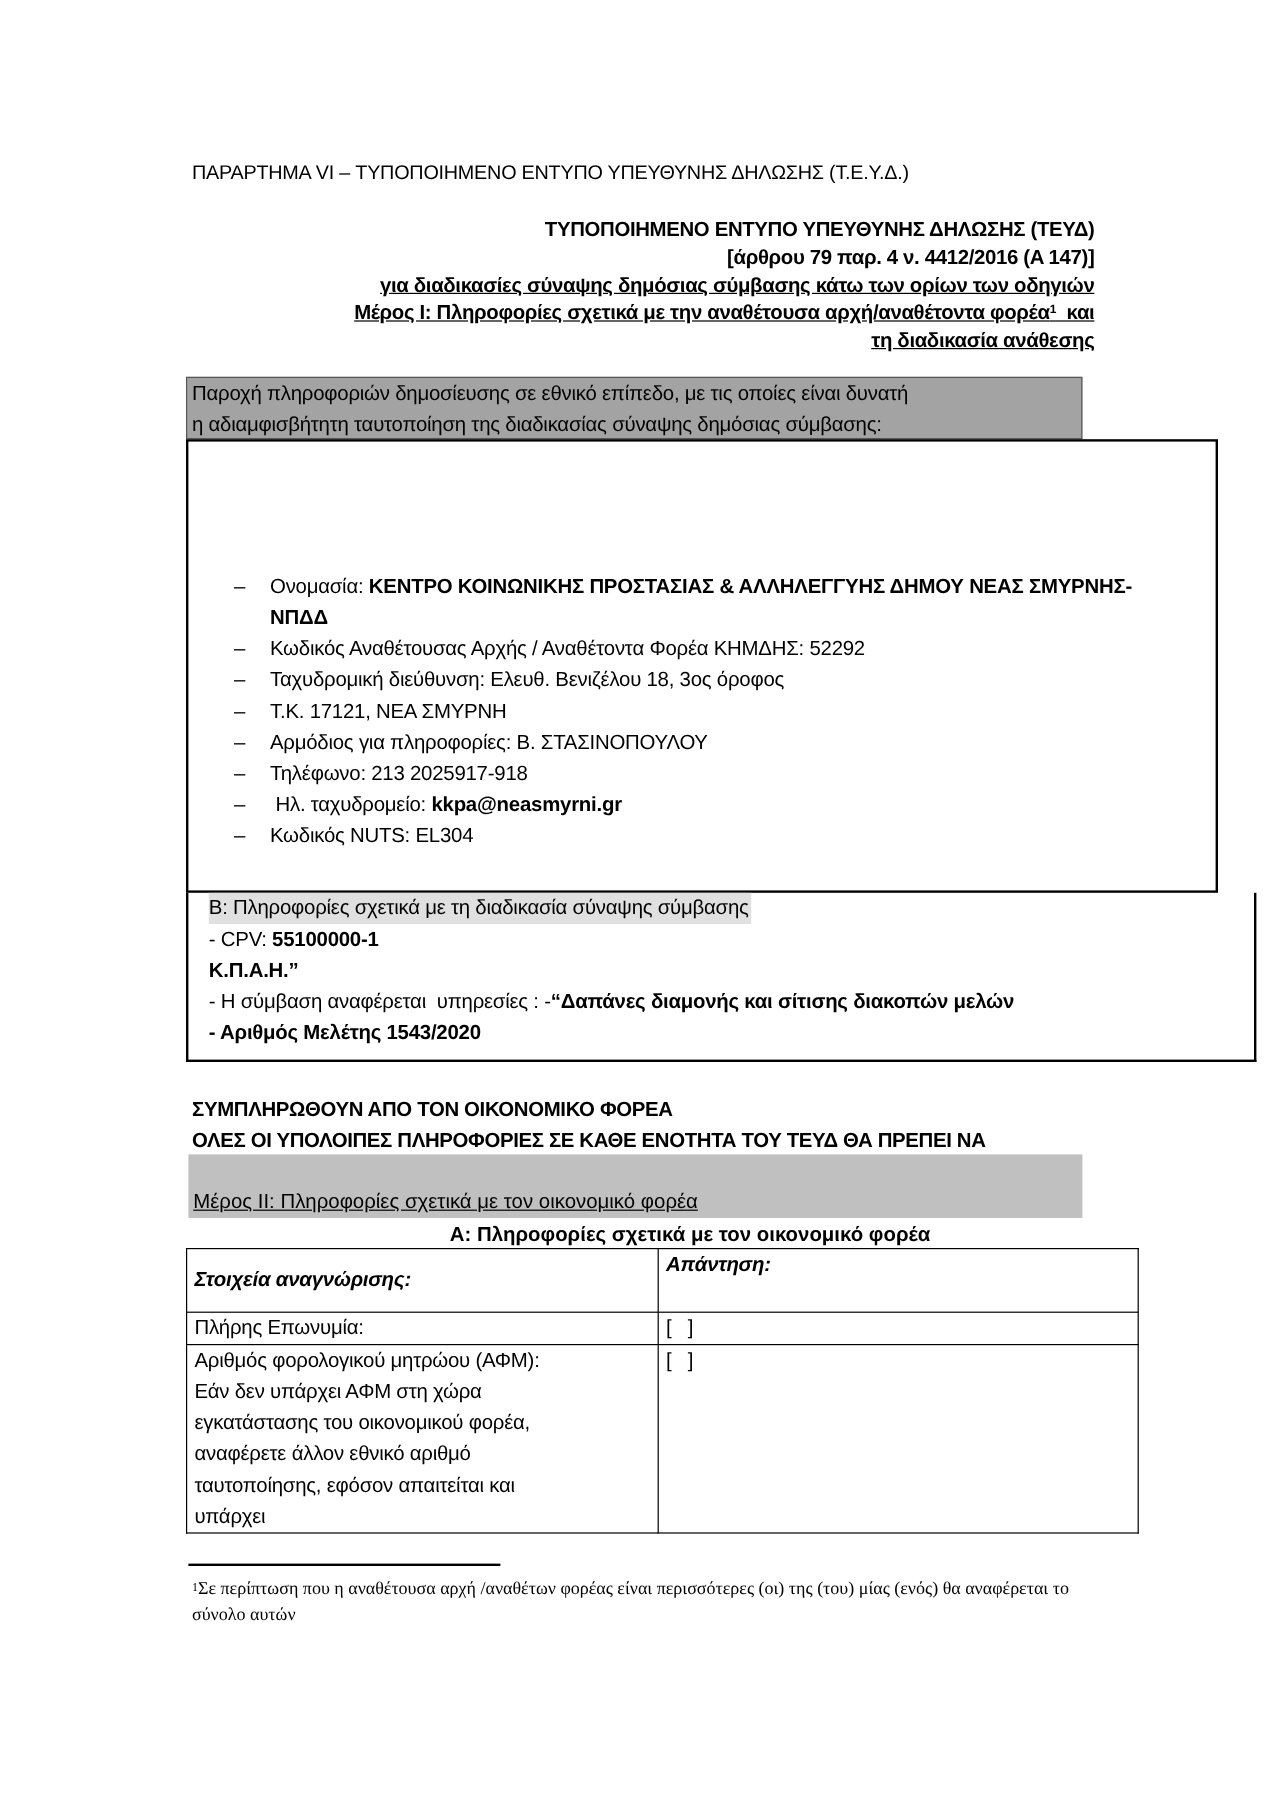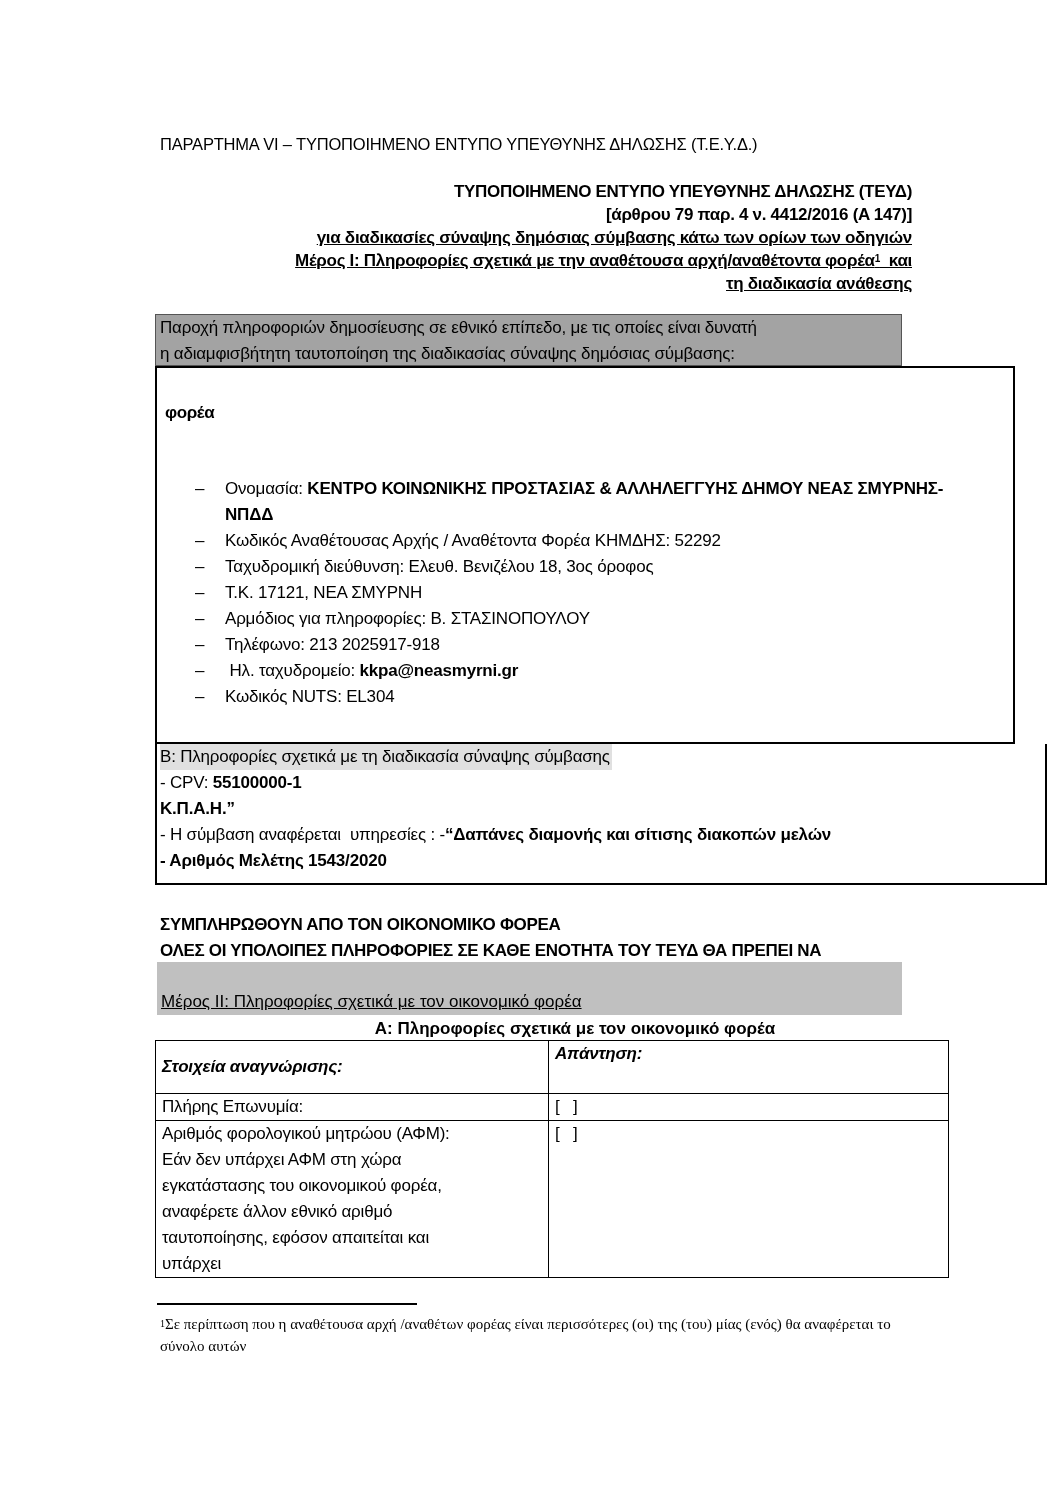--- a/index.html
+++ b/index.html
@@ -19,21 +19,21 @@
                 border: 1px solid #555; box-sizing: border-box; padding: 0 4px; }
   #notice-box div { font-size: 17px; line-height: 26px; white-space: nowrap; letter-spacing: -0.2px; }
 
   #section-a { left: 155px; top: 366px; width: 860px; height: 378px; border: 2px solid #000; box-sizing: border-box; }
   #section-a-title { left: 8px; top: 32px; font-size: 17px; line-height: 26px; font-weight: bold; white-space: nowrap; letter-spacing: -0.4px; }
   #section-a-list { left: 38px; top: 108px; }
   .li { position: relative; height: 26px; font-size: 17px; line-height: 26px; white-space: nowrap; letter-spacing: -0.2px; }
   .dash { position: absolute; left: 0; top: 0; }
   .li-text { position: absolute; left: 30px; top: 0; }
 
-  #section-b { left: 155px; top: 744px; width: 892px; height: 141px; border: 2px solid #000; border-top: none; box-sizing: border-box; padding-left: 3px; }
+  #section-b { left: 155px; top: 744px; width: 892px; height: 141px; border: 2px solid #000; border-top: none; box-sizing: border-box; padding-left: 17px; }
   #section-b .line { font-size: 17px; line-height: 26px; white-space: nowrap; letter-spacing: -0.2px; }
   #section-b-title { background: #e0e0e0; display: inline-block; padding-right: 2px; }
 
   #fill-note { left: 160px; top: 912px; font-size: 17px; line-height: 26px; font-weight: bold; white-space: nowrap; letter-spacing: -0.3px; }
 
   #part2-band { left: 157px; top: 962px; width: 745px; height: 53px; background: #c0c0c0; }
   #part2-title { left: 161px; top: 990px; font-size: 17px; line-height: 24px; text-decoration: underline; white-space: nowrap; }
   #part2-sub { left: 150px; width: 850px; top: 1017px; font-size: 17px; line-height: 24px; font-weight: bold; text-align: center; white-space: nowrap; }
 
   #id-table { left: 155px; top: 1040px; width: 794px; border-collapse: collapse; }
@@ -58,21 +58,20 @@
   <div class="u">τη διαδικασία ανάθεσης</div>
 </div>
 
 <div class="abs" id="notice-box">
   <div>Παροχή πληροφοριών δημοσίευσης σε εθνικό επίπεδο, με τις οποίες είναι δυνατή</div>
   <div>η αδιαμφισβήτητη ταυτοποίηση της διαδικασίας σύναψης δημόσιας σύμβασης:</div>
 </div>
 
 <div class="abs" id="section-a">
   <div class="abs" id="section-a-title">
-    <div>φορέα</div>
   </div>
   <div class="abs" id="section-a-list">
     <div class="li">
       <span class="dash">–</span>
       <span class="li-text"><span>Ονομασία: </span><b>ΚΕΝΤΡΟ ΚΟΙΝΩΝΙΚΗΣ ΠΡΟΣΤΑΣΙΑΣ &amp; ΑΛΛΗΛΕΓΓΥΗΣ ΔΗΜΟΥ ΝΕΑΣ ΣΜΥΡΝΗΣ-</b></span>
     </div>
     <div class="li">
       <span class="li-text"><b>ΝΠΔΔ</b></span>
     </div>
     <div class="li">

